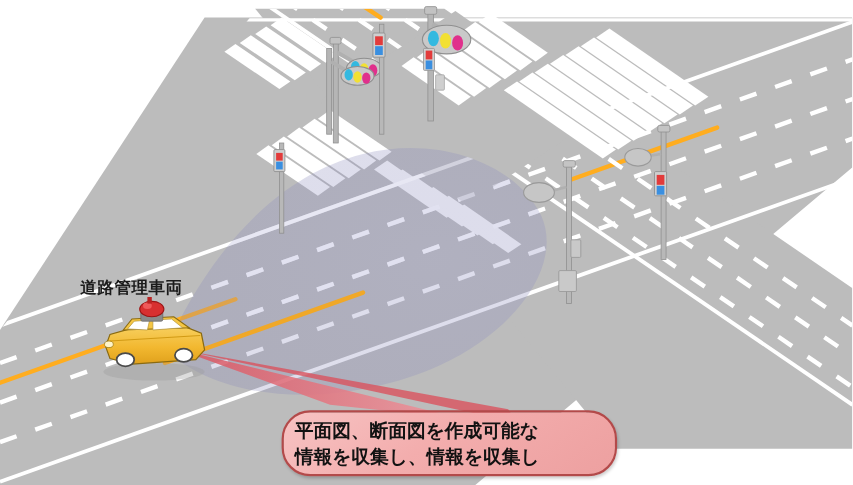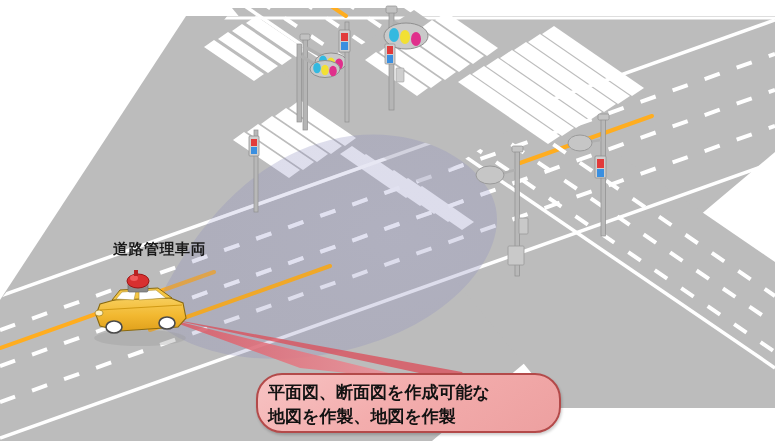--- a/index.html
+++ b/index.html
@@ -30,22 +30,21 @@
     position: absolute;
     font-family: "DejaVu Sans", "Liberation Sans", sans-serif;
     font-size: 15px;
     font-weight: 700;
     color: #1b1b1b;
     white-space: nowrap;
     letter-spacing: 0.5px;
   }
   #vehicle-label {
     left: 73px;
-    top: 240px;
-    margin-left: 40px;
+    top: 252px;
   }
   #callout {
     position: absolute;
     left: 256px;
     top: 373px;
     width: 305px;
     height: 60px;
     box-sizing: border-box;
     border: 2px solid #b34a4a;
     border-radius: 26px;
@@ -319,17 +318,17 @@
       <path d="M 100,310 L 182,305" stroke="#d19a14" stroke-width="1" fill="none"></path>
     </g>
 
   </svg>
 
   <div class="label-text" id="vehicle-label">道路管理車両</div>
 
   <div id="callout">
     <div id="callout-lines">
       <div class="callout-line">平面図、断面図を作成可能な</div>
-      <div class="callout-line">地図を作製、地図を作製</div>
+      <div class="callout-line">情報を収集し、情報を収集し</div>
     </div>
   </div>
 
 </div>
 
 </body></html>

